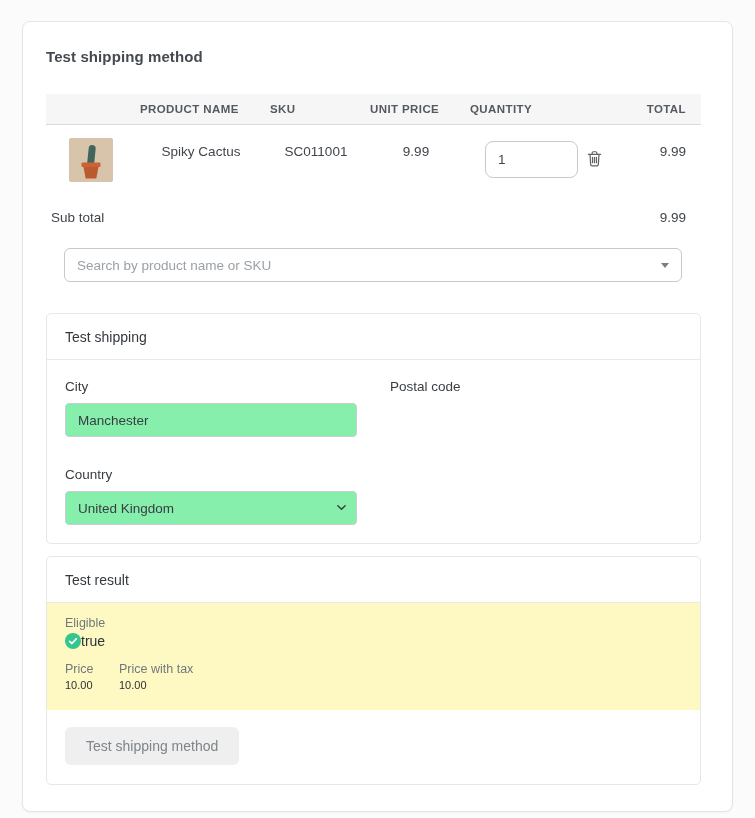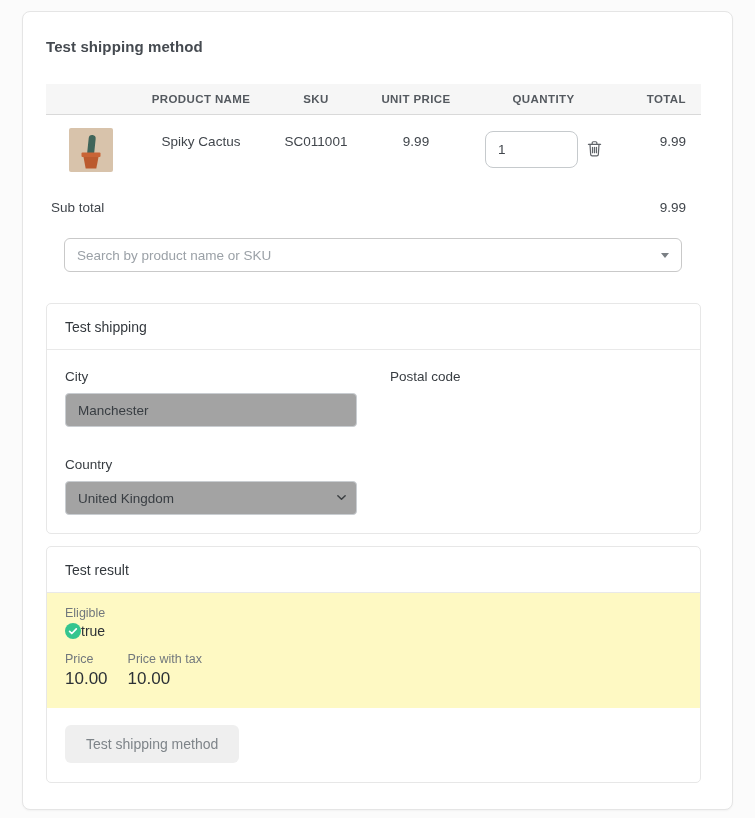--- a/index.html
+++ b/index.html
@@ -2,21 +2,21 @@
 <html><head>
 <meta charset="utf-8">
 <style>
   * { margin: 0; padding: 0; box-sizing: border-box; }
   html, body { width: 755px; }
   body {
     font-family: "Liberation Sans", "DejaVu Sans", sans-serif;
     background: #fbfbfb;
     color: #3c4147;
   }
-  .page { width: 755px; height: 818px; padding: 11px 22px; }
+  .page { width: 755px; height: 818px; padding: 21px 22px; }
 
   .card {
     background: #fff;
     border: 1px solid #e5e5e5;
     border-radius: 8px;
     box-shadow: 0 1px 2px rgba(0,0,0,0.04);
     padding: 26px 22px 26px 22px;
     min-height: 783px;
   }
   .card-title {
@@ -30,21 +30,21 @@
   
   table.product-table { width: 655px; border-collapse: collapse; margin-left: 1px; }
   .product-table thead tr { background: #f6f6f6; }
   .product-table th {
     font-size: 11.5px;
     font-weight: 700;
     letter-spacing: .4px;
     color: #54595f;
     text-transform: uppercase;
     padding: 9px 4px;
-    text-align: center;
+    text-align: left;
     border-bottom: 1px solid #d9d9d9;
     white-space: nowrap;
   }
   .product-table th.th-total { text-align: right; padding-right: 15px; }
   .product-table td {
     vertical-align: top;
     padding: 13px 4px 24px 4px;
     font-size: 13.5px;
     color: #41464c;
     text-align: center;
@@ -124,36 +124,36 @@
   }
   .field-label { font-size: 13.5px; color: #383d42; margin-bottom: 9px; }
   .text-input, .select-input {
     width: 100%; height: 34px;
     border: 1px solid #c9cdd1;
     border-radius: 4px;
     padding: 0 12px;
     font-family: inherit;
     font-size: 13.5px;
     color: #383d42;
-    background: #a3a3a3;
+    background: #86efac;
     outline: none;
   }
   .select-wrap { position: relative; }
   .select-input { appearance: none; -webkit-appearance: none; padding-right: 30px; }
   .select-chevron { position: absolute; right: 10px; top: 11px; pointer-events: none; line-height: 0; }
 
   
   .result-panel { background: #fef9c3; padding: 13px 18px 19px 18px; }
   .muted-label { font-size: 12.5px; color: #72787d; }
   .eligible-row { display: flex; align-items: center; margin-top: 3px; }
   .eligible-row .val { font-size: 14px; color: #2c3136; }
   .check-badge { line-height: 0; }
-  .price-cols { display: flex; gap: 20px; margin-top: 13px; }
+  .price-cols { display: flex; gap: 14px; margin-top: 13px; }
   .price-col { min-width: 40px; }
-  .price-val { font-size: 17px; color: #2c3136; margin-top: 3px; }
+  .price-val { font-size: 11px; color: #2c3136; margin-top: 3px; }
 
   .button-row { padding: 17px 18px 19px 18px; }
   .test-btn {
     height: 38px;
     padding: 0 21px;
     background: #efefef;
     border: none;
     border-radius: 6px;
     font-family: inherit;
     font-size: 14px;

